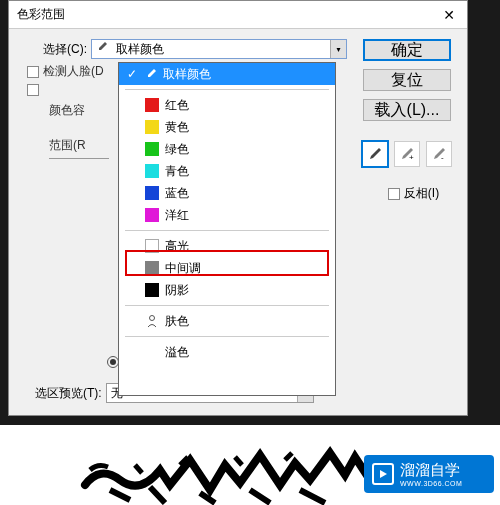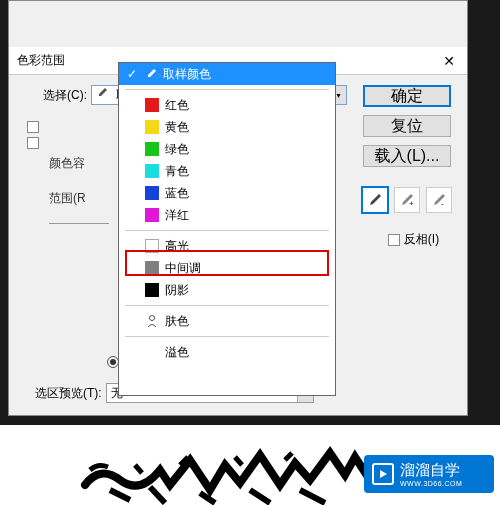--- a/index.html
+++ b/index.html
@@ -1,24 +1,24 @@
 <!DOCTYPE html>
 <html><head>
   <meta charset="utf-8">
   <style>
     * { box-sizing: border-box; margin: 0; padding: 0; }
     body { font-family: "Microsoft YaHei", SimSun, sans-serif; font-size: 12px; background: #1a1a1a; width: 500px; height: 505px; position: relative; overflow: hidden; }
     .dialog { position: absolute; top: 0; left: 8px; width: 460px; height: 416px; background: #f0f0f0; border: 1px solid #888; }
-    .titlebar { height: 28px; background: #fff; display: flex; align-items: center; justify-content: space-between; padding: 0 8px; border-bottom: 1px solid #ccc; margin-top: 46px; }
+    .titlebar { height: 28px; background: #fff; display: flex; align-items: center; justify-content: space-between; padding: 0 8px; border-bottom: 1px solid #ccc; }
     .title { font-size: 12px; }
     .close-x { font-size: 14px; cursor: pointer; padding: 0 4px; }
     .content { display: flex; padding: 10px; }
     .left-col { flex: 1; padding-right: 10px; }
     .right-col { width: 100px; display: flex; flex-direction: column; gap: 8px; align-items: center; }
-    .row { display: flex; align-items: center; margin-bottom: 16px; gap: 4px; }
+    .row { display: flex; align-items: center; margin-bottom: 4px; gap: 4px; }
     .row label { white-space: nowrap; }
     .select-box { height: 20px; border: 1px solid #7a9fd4; background: #fff; display: flex; align-items: center; padding: 0 4px; flex: 1; position: relative; }
     .select-arrow { position: absolute; right: 0; width: 16px; height: 18px; background: #e1e1e1; border-left: 1px solid #aaa; display: flex; align-items: center; justify-content: center; font-size: 8px; }
     .checkbox-row { display: flex; align-items: center; gap: 4px; margin-left: 8px; margin-bottom: 4px; }
     .fake-check { width: 12px; height: 12px; border: 1px solid #888; background: #fff; }
     .btn { width: 88px; height: 22px; background: #e1e1e1; border: 1px solid #adadad; font-size: 16px; text-align: center; line-height: 20px; cursor: pointer; }
     .btn.primary { border: 2px solid #0078d7; line-height: 18px; }
     .eyedrop-row { display: flex; gap: 6px; margin-top: 12px; margin-bottom: 10px; }
     .eyedrop { width: 26px; height: 26px; border: 1px solid #ccc; background: #fff; display: flex; align-items: center; justify-content: center; }
     .eyedrop.active { border: 1px solid #0078d7; box-shadow: 0 0 0 1px #0078d7; }
@@ -64,20 +64,21 @@
         <div class="select-box">
           <svg class="eyedrop-svg" width="12" height="12">
               <path d="M9 1 L11 3 L5 9 L3 9 L3 7 Z" fill="#555"></path>
             </svg>
           <span style="margin-left:4px;">取样颜色</span>
           <span class="select-arrow">▾</span>
         </div>
       </div>
       <div class="checkbox-row">
         <span class="fake-check"></span>
+        <span class="cutoff-label">检测人脸(D</span>
       </div>
       <div class="checkbox-row">
         <span class="fake-check"></span>
       </div>
       <div class="row" style="margin-left: 30px; margin-top: 6px;">
         <span class="cutoff-label">颜色容</span>
       </div>
       <div class="row" style="margin-left: 30px; margin-top: 18px;">
         <span class="cutoff-label">范围(R</span>
       </div>

